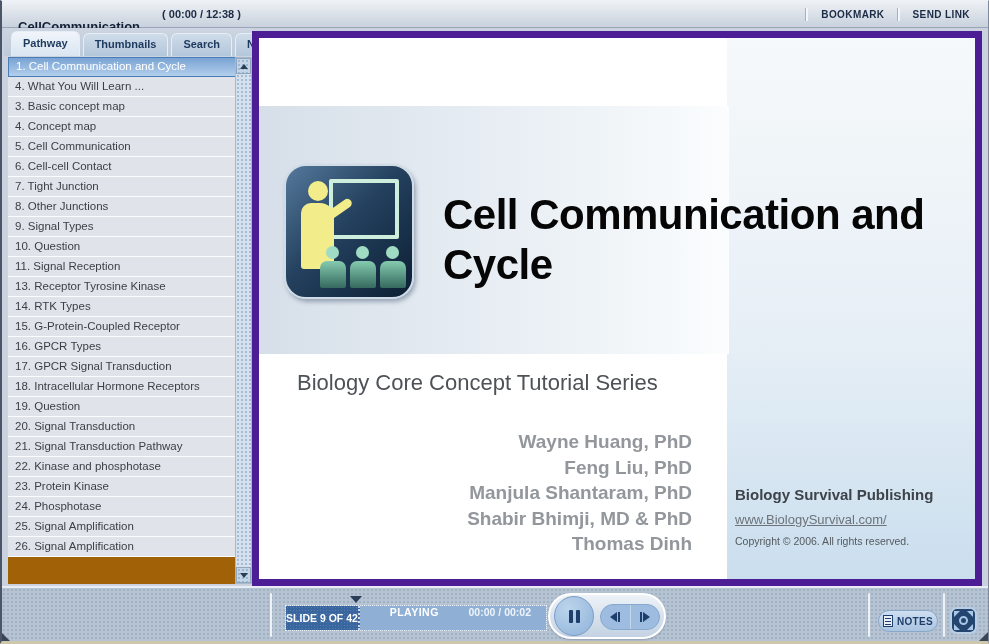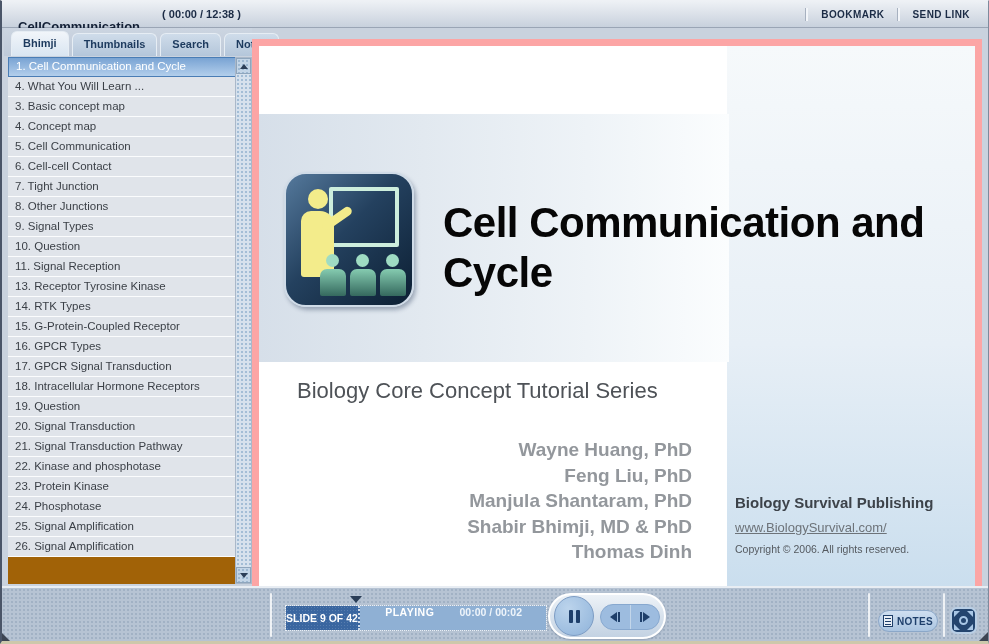--- a/index.html
+++ b/index.html
@@ -45,21 +45,21 @@
     background-image:radial-gradient(circle,#a3bdd6 1px,rgba(0,0,0,0) 1px); background-size:4px 4px;
     border:1px solid #aab8c9; }
   .sbbtn { position:absolute; left:0; width:15px; height:16px; display:flex; align-items:center; justify-content:center; cursor:pointer;
     background-color:#c3d5e7; background-image:radial-gradient(circle,#9db8d2 1px,rgba(0,0,0,0) 1px); background-size:4px 4px;
     border:1px solid #8fa6bd; }
   .sbbtn.up { top:0; } .sbbtn.down { bottom:0; }
   .tri-up { width:0; height:0; border-left:4px solid transparent; border-right:4px solid transparent; border-bottom:5px solid #2c3e57; }
   .tri-down { width:0; height:0; border-left:4px solid transparent; border-right:4px solid transparent; border-top:5px solid #2c3e57; }
   
   .stage { position:absolute; left:250px; top:30px; width:730px; height:555px;
-           background:#fca5a5; padding:7px;margin-top:8px; }
+           background:#4c1d95; padding:7px; }
   .slide { position:relative; width:100%; height:100%; background:#fff; overflow:hidden; }
   .rightcol { position:absolute; left:468px; right:0; top:0; bottom:0;
               background:linear-gradient(180deg,#f6f9fb 0%,#e7eff6 55%,#cadeee 100%); }
   .band { position:absolute; left:0; width:470px; top:68px; height:248px;
           background:linear-gradient(90deg,#d6dfe9 0%,#eef3f7 70%,#fbfdfe 100%); }
   .slide-title { position:absolute; left:184px; top:152px; width:525px;
                  font-size:42px; line-height:50px; font-weight:bold; color:#060606;
                  letter-spacing:-.5px; white-space:pre-line; }
   .subtitle { position:absolute; left:38px; top:332px; font-size:22px; color:#4e5257; }
   .authors { position:absolute; left:0; top:391px; width:433px; text-align:right;
@@ -93,21 +93,21 @@
   .marker { position:absolute; left:348px; top:8px; width:0; height:0;
             border-left:6px solid transparent; border-right:6px solid transparent; border-top:7px solid #2b3e57; }
   .progress { position:absolute; left:283px; top:17px; width:262px; height:26px; display:flex;
               border:1px dotted #e9eff6; }
   .seg1 { width:74px; background-color:#3a66a0;
           background-image:radial-gradient(circle,rgba(255,255,255,.15) 1px,rgba(0,0,0,0) 1px); background-size:3px 3px;
           color:#fff; font-size:10.5px; font-weight:bold; display:flex; align-items:center; justify-content:center;
           border-right:2px dotted #cdd9e8; cursor:pointer; }
   .seg2 { flex:1; background:#8fb0d4; display:flex; color:#fff; cursor:pointer; }
   .seg2 .playing { flex:1; text-align:center; font-size:10.5px; font-weight:bold; letter-spacing:.5px; }
-  .seg2 .ptime { font-size:10.5px; font-weight:bold; color:#eef4fa; padding-right:24px; }
+  .seg2 .ptime { font-size:10.5px; font-weight:bold; color:#eef4fa; padding-right:15px; }
   .blob { position:absolute; left:546px; top:5px; width:118px; height:46px;
           background:linear-gradient(#edf2f7,#c3d2e2); border-radius:23px; border:2px solid #fff;
           box-shadow:0 1px 2px rgba(60,80,110,.3); }
   .pausebtn { position:absolute; left:4px; top:1px; width:40px; height:40px; border-radius:50%;
               background:radial-gradient(circle at 35% 30%,#bcd4ec,#8fb3da); border:1px solid #7c9cc4;
               display:flex; align-items:center; justify-content:center; gap:3px; cursor:pointer; }
   .pausebtn i { width:4px; height:13px; background:#1e3f6b; border-radius:1px; }
   .steppill { position:absolute; left:50px; top:9px; width:60px; height:26px; border-radius:13px;
               background:#9dbcdf; border:1px solid #87a8cf; display:flex; }
   .stepbtn { flex:1; display:flex; align-items:center; justify-content:center; gap:1px; cursor:pointer; }
@@ -144,21 +144,21 @@
     <span class="toptime">( 00:00 / 12:38 )</span>
     <span class="spacer"></span>
     <span class="topdiv"></span>
     <span class="toplink">BOOKMARK</span>
     <span class="topdiv"></span>
     <span class="toplink">SEND LINK</span>
   </div>
 
   <div class="sidebar">
     <div class="tabs">
-        <div class="tab active">Bhimji</div>
+        <div class="tab active">Pathway</div>
         <div class="tab">Thumbnails</div>
         <div class="tab">Search</div>
         <div class="tab">Notes</div>
       </div>
     <div class="list">
         <div class="olitem selected">1. Cell Communication and Cycle</div>
         <div class="olitem">4. What You Will Learn ...</div>
         <div class="olitem">3. Basic concept map</div>
         <div class="olitem">4. Concept map</div>
         <div class="olitem">5. Cell Communication</div>

